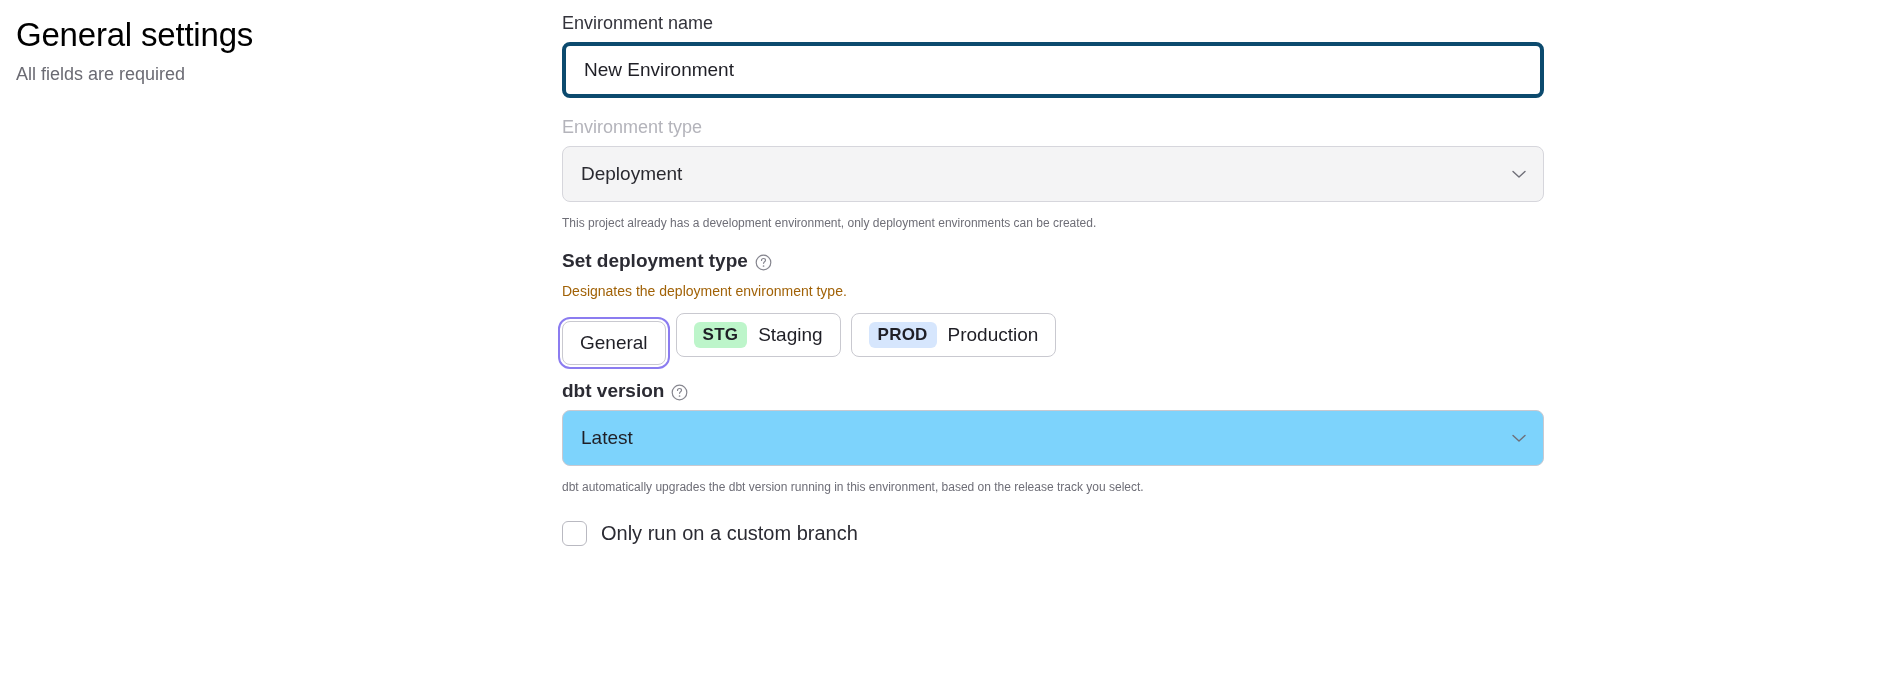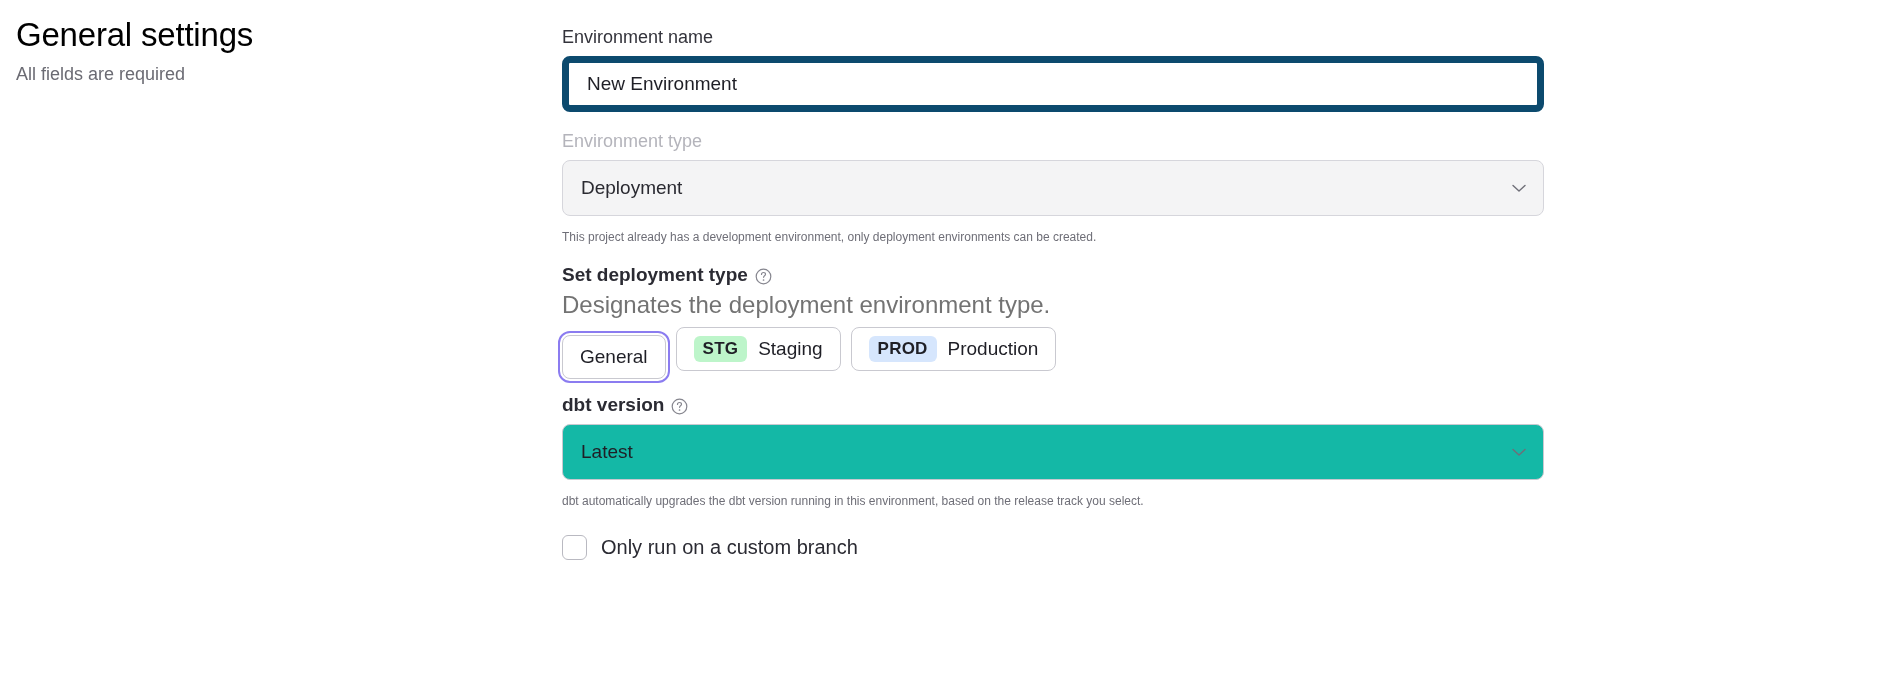--- a/index.html
+++ b/index.html
@@ -37,21 +37,21 @@
     font-size: 18px;
     line-height: 24px;
     color: #6b6b73;
     font-weight: 400;
   }
 
   
   .form-col {
     position: absolute;
     left: 562px;
-    top: 24px;
+    top: 10px;
     width: 982px;
   }
 
   .field-label {
     font-size: 18px;
     line-height: 26px;
     color: #33333b;
     font-weight: 400;
     display: flex;
     align-items: center;
@@ -69,37 +69,37 @@
     position: relative;
     top: 1px;
   }
   .help-icon svg { display: block; }
 
   .input-wrap { position: relative; margin-top: 6px; }
 
   .text-input {
     width: 100%;
     height: 56px;
-    border: 7px solid #0c4a6e;
+    border: 4px solid #0c4a6e;
     border-radius: 8px;
     background: #ffffff;
     font-family: "Liberation Sans", sans-serif;
     font-size: 19px;
     color: #1f1f26;
     padding: 0 18px;
     outline: none;
   }
   .text-input::placeholder { color: #9a9aa2; }
 
   .select-box {
     width: 100%;
     height: 56px;
     border: 1px solid #c9c9d0;
     border-radius: 8px;
-    background: #14b8a6;
+    background: #7dd3fc;
     display: flex;
     align-items: center;
     padding: 0 18px;
     font-size: 19px;
     color: #1f1f26;
     position: relative;
     cursor: pointer;
     user-select: none;
   }
   .select-box.disabled {
@@ -127,23 +127,23 @@
     font-size: 12px;
     line-height: 24px;
     color: #6e6e77;
   }
 
   .block { margin-top: 16px; }
   .block-tight { margin-top: 13px; }
 
   .sub-desc {
     margin-top: 5px;
-    font-size: 24px;
+    font-size: 14px;
     line-height: 24px;
-    color: #737373;
+    color: #a16207;
   }
 
   
   .seg-group {
     display: flex;
     gap: 10px;
     margin-top: 10px;
   }
   .seg-btn {
     height: 44px;

